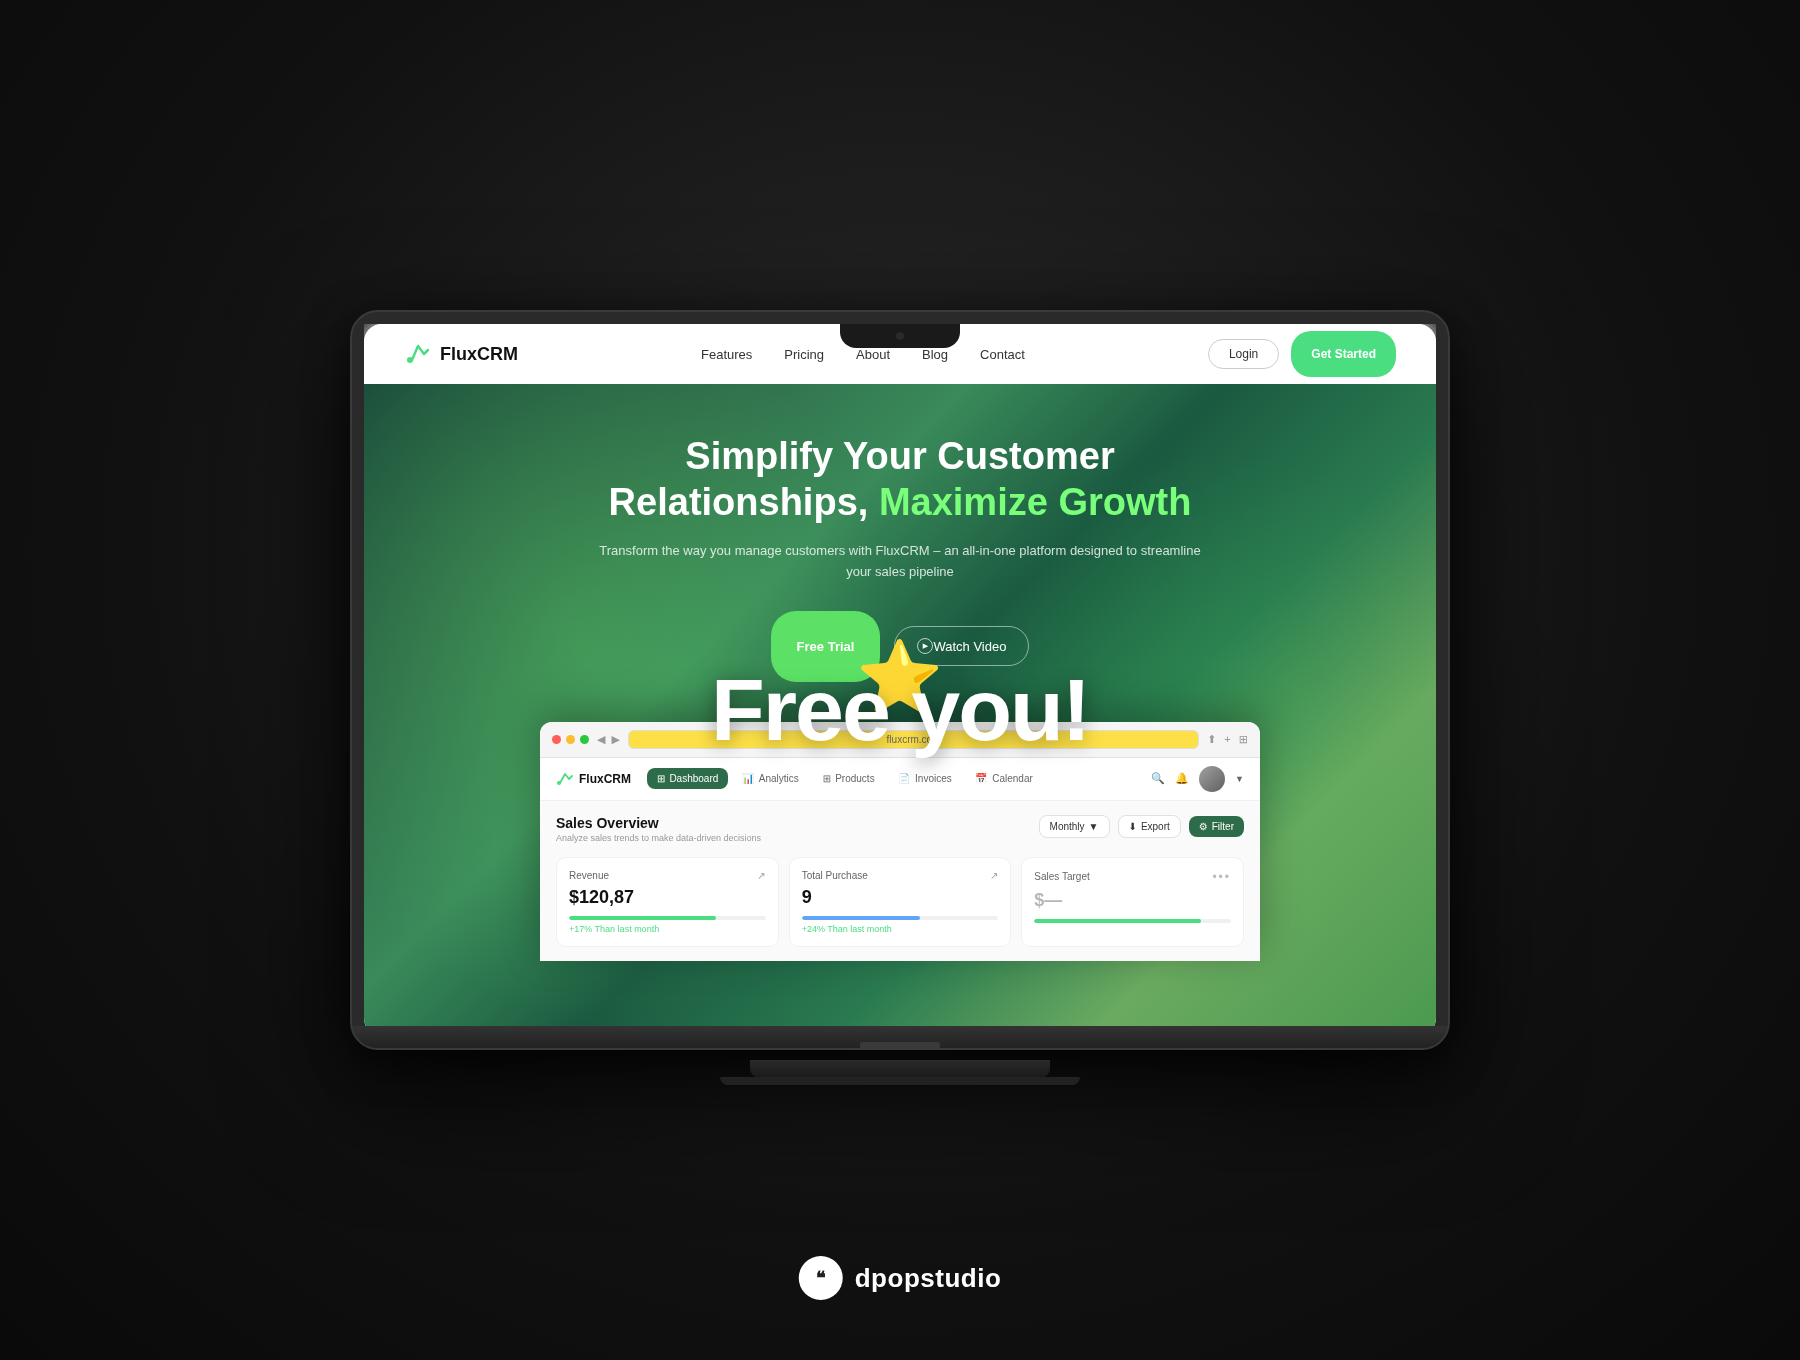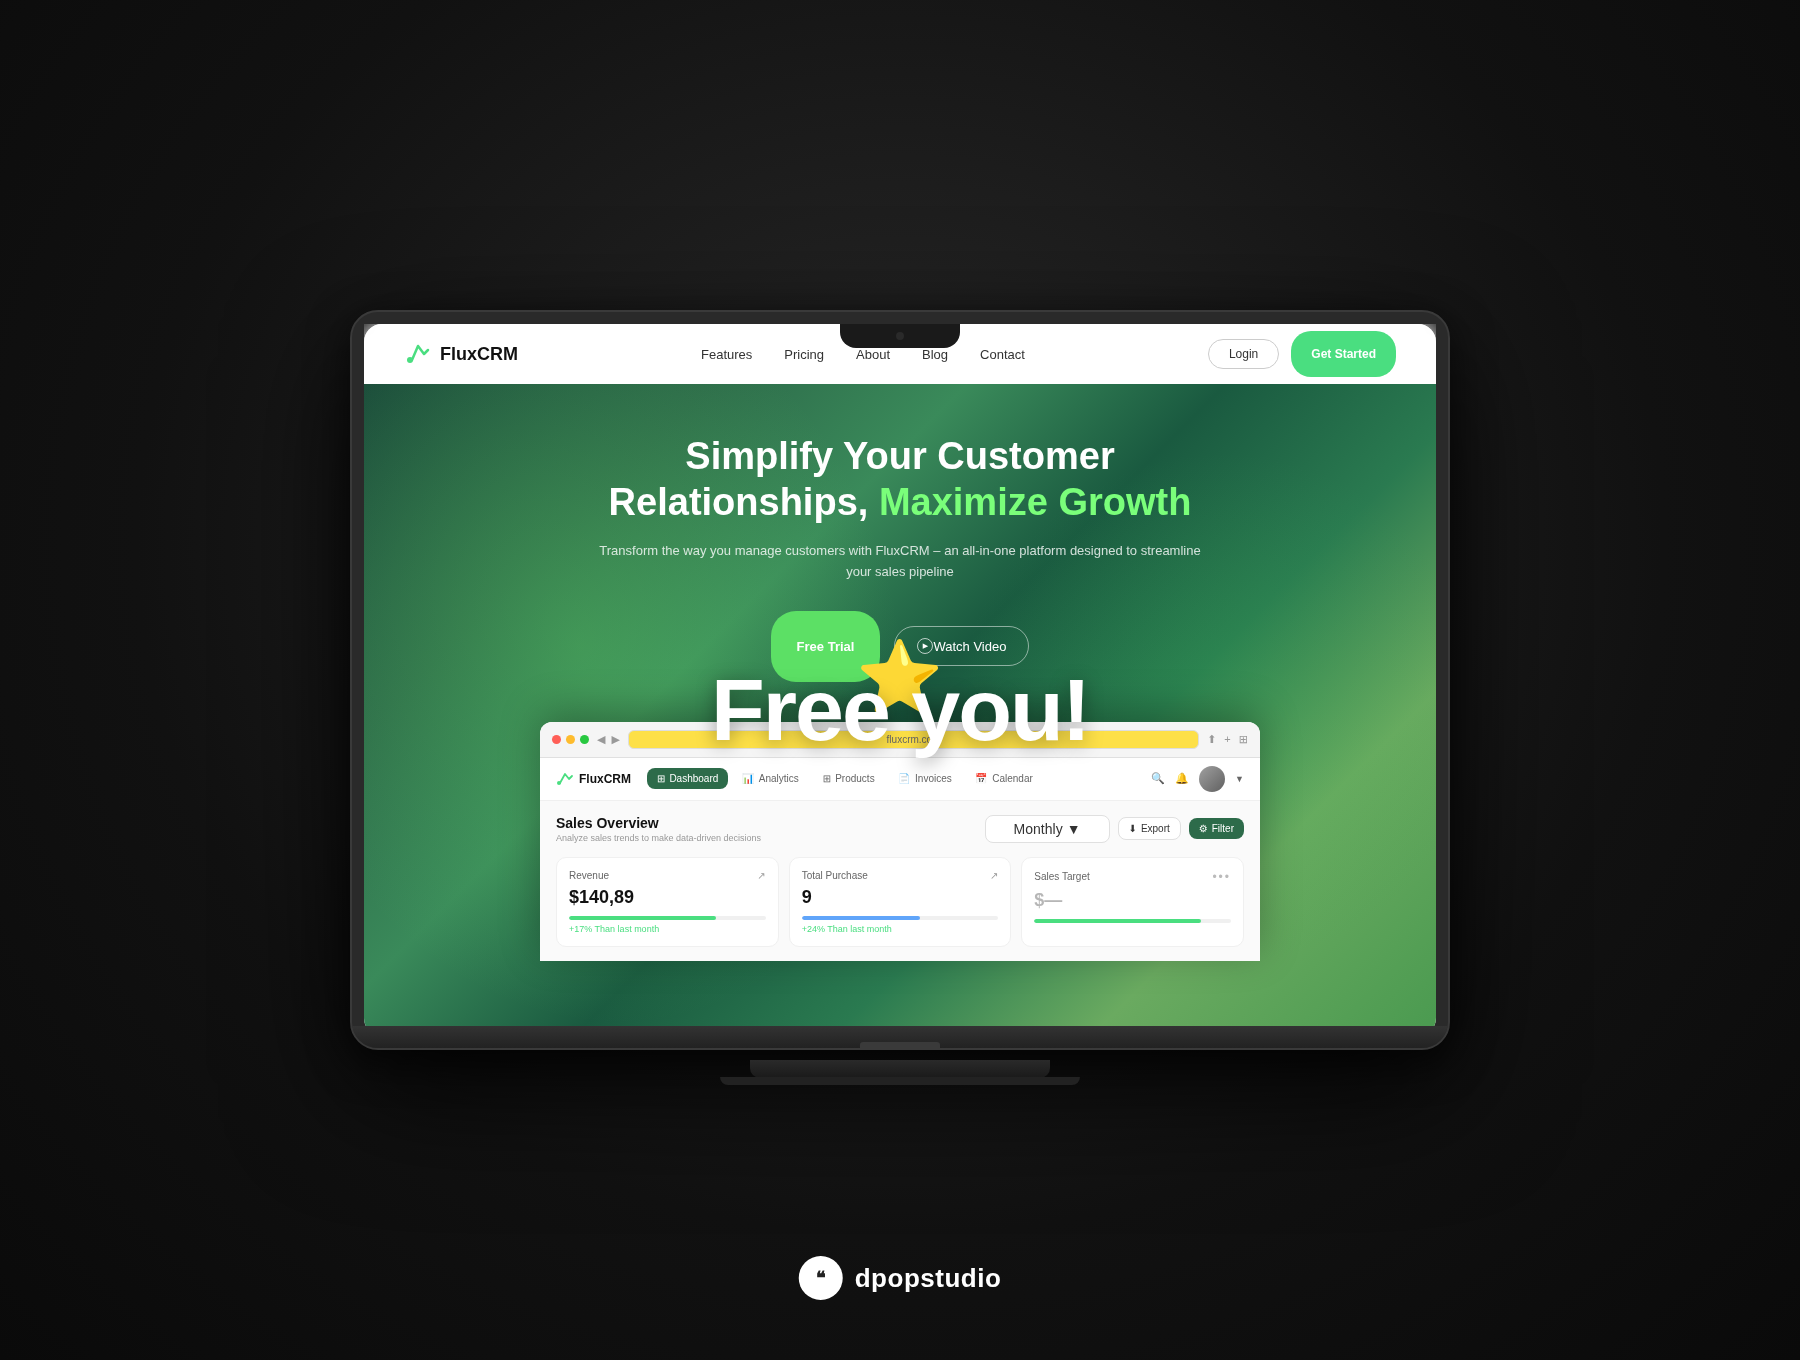--- a/index.html
+++ b/index.html
@@ -408,25 +408,25 @@
     .dash-controls {
       display: flex;
       align-items: center;
       gap: 8px;
     }
 
     .dash-monthly-btn {
       display: flex;
       align-items: center;
       gap: 4px;
-      padding: 5px 28px;
+      padding: 5px 10px;
       border: 1px solid #e0e0e0;
       border-radius: 8px;
       background: #fff;
-      font-size: 14px;
+      font-size: 10px;
       color: #333;
       cursor: pointer;
     }
 
     .dash-export-btn {
       display: flex;
       align-items: center;
       gap: 4px;
       padding: 5px 10px;
       border: 1px solid #e0e0e0;
@@ -758,21 +758,21 @@
                   </button>
                 </div>
               </div>
 
               <div class="dash-cards">
                 <div class="dash-card">
                   <div class="dash-card-header">
                     <span class="dash-card-label">Revenue</span>
                     <span class="dash-card-arrow">↗</span>
                   </div>
-                  <div class="dash-card-value">$140,89</div>
+                  <div class="dash-card-value">$120,87</div>
                   <div class="dash-card-bar">
                     <div class="dash-card-bar-fill" style="width: 75%"></div>
                   </div>
                   <div class="dash-card-trend">+17%  Than last month</div>
                 </div>
 
                 <div class="dash-card">
                   <div class="dash-card-header">
                     <span class="dash-card-label">Total Purchase</span>
                     <span class="dash-card-arrow">↗</span>

